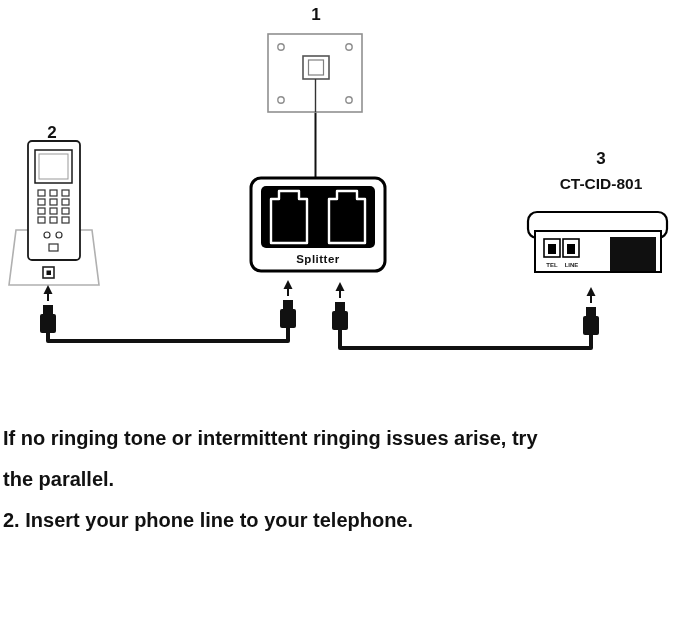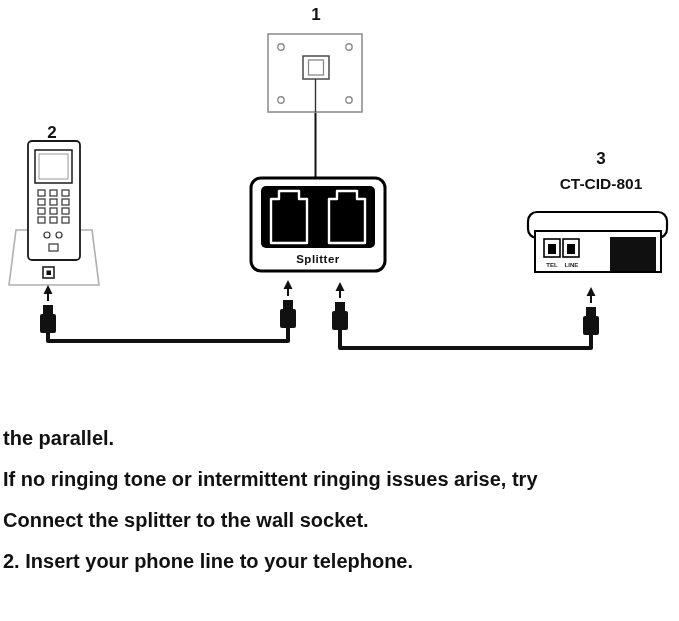--- a/index.html
+++ b/index.html
@@ -108,19 +108,18 @@
     </g>
     <g fill="#111">
       <polygon points="586.5,296 595.5,296 591,287"></polygon>
       <rect x="590" y="295" width="2" height="8"></rect>
       <rect x="586" y="307" width="10" height="9"></rect>
       <rect x="583" y="316" width="16" height="19" rx="2"></rect>
     </g>
   </svg>
 
   <div class="instructions">
+    <div class="line">If no ringing tone or intermittent ringing issues arise, try</div>
     <div class="line">the parallel.</div>
-    <div class="line">If no ringing tone or intermittent ringing issues arise, try</div>
-    <div class="line">Connect the splitter to the wall socket.</div>
     <div class="line">2. Insert your phone line to your telephone.</div>
   </div>
 
 </div>
 
 </body></html>

